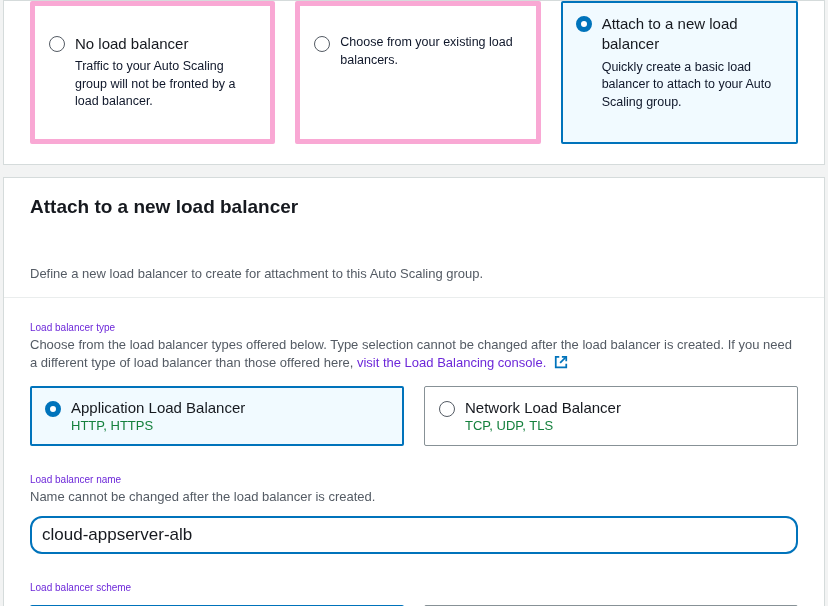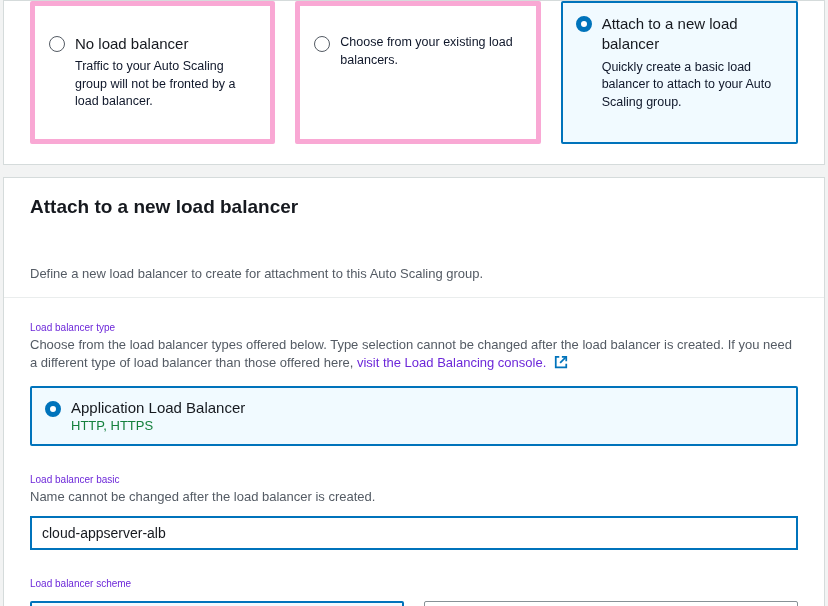--- a/index.html
+++ b/index.html
@@ -30,22 +30,22 @@
   .type-row { display: flex; gap: 20px; margin-top: 12px; margin-bottom: 28px; }
   .type-card {
     flex: 1; border: 1px solid #879196; border-radius: 2px; padding: 12px 14px;
     display: flex; align-items: flex-start; gap: 10px; cursor: pointer;
   }
   .type-card.selected { border: 2px solid #0073bb; background: #f1faff; padding: 11px 13px; }
   .type-card.selected .radio-outer { border: 5px solid #0073bb; }
   .type-card .t-title { font-size: 15px; margin-bottom: 2px; }
   .type-card .t-sub { font-size: 13px; color: #15803d; }
   .text-input {
-    width: 100%; border: 2px solid #0073bb; border-radius: 0; padding: 7px 10px;
-    font-size: 14px; color: #16191f; outline: none; margin-top: 10px; margin-bottom: 28px;
+    width: 100%; border: 2px solid #0073bb; border-radius: 12px; padding: 7px 10px;
+    font-size: 17px; color: #16191f; outline: none; margin-top: 10px; margin-bottom: 28px;
     font-family: inherit;
   }
   .scheme-row { display: flex; gap: 20px; margin-top: 12px; }
   .scheme-card {
     flex: 1; border: 1px solid #879196; border-radius: 2px; padding: 12px 14px;
     display: flex; align-items: center; gap: 10px; cursor: pointer;
   }
   .scheme-card.selected { border: 2px solid #0073bb; background: #f1faff; padding: 11px 13px; }
   .scheme-card.selected .radio-outer { border: 5px solid #0073bb; }
   .scheme-card .s-title { font-size: 15px; }
@@ -103,23 +103,30 @@
     </div>
 
     <div class="type-row">
       <div class="type-card selected">
         <span class="radio-outer"></span>
         <div>
           <div class="t-title">Application Load Balancer</div>
           <div class="t-sub">HTTP, HTTPS</div>
         </div>
       </div>
+      <div class="type-card">
+        <span class="radio-outer"></span>
+        <div>
+          <div class="t-title">Network Load Balancer</div>
+          <div class="t-sub">TCP, UDP, TLS</div>
+        </div>
+      </div>
     </div>
 
-    <div class="field-label">Load balancer basic</div>
+    <div class="field-label">Load balancer name</div>
     <div class="field-desc">Name cannot be changed after the load balancer is created.</div>
     <input type="text" class="text-input" value="cloud-appserver-alb" style="">
 
     <div class="field-label">Load balancer scheme</div>
     <div class="scheme-row">
       <div class="scheme-card selected">
         <span class="radio-outer"></span>
         <div class="s-title">Network</div>
       </div>
       <div class="scheme-card">

